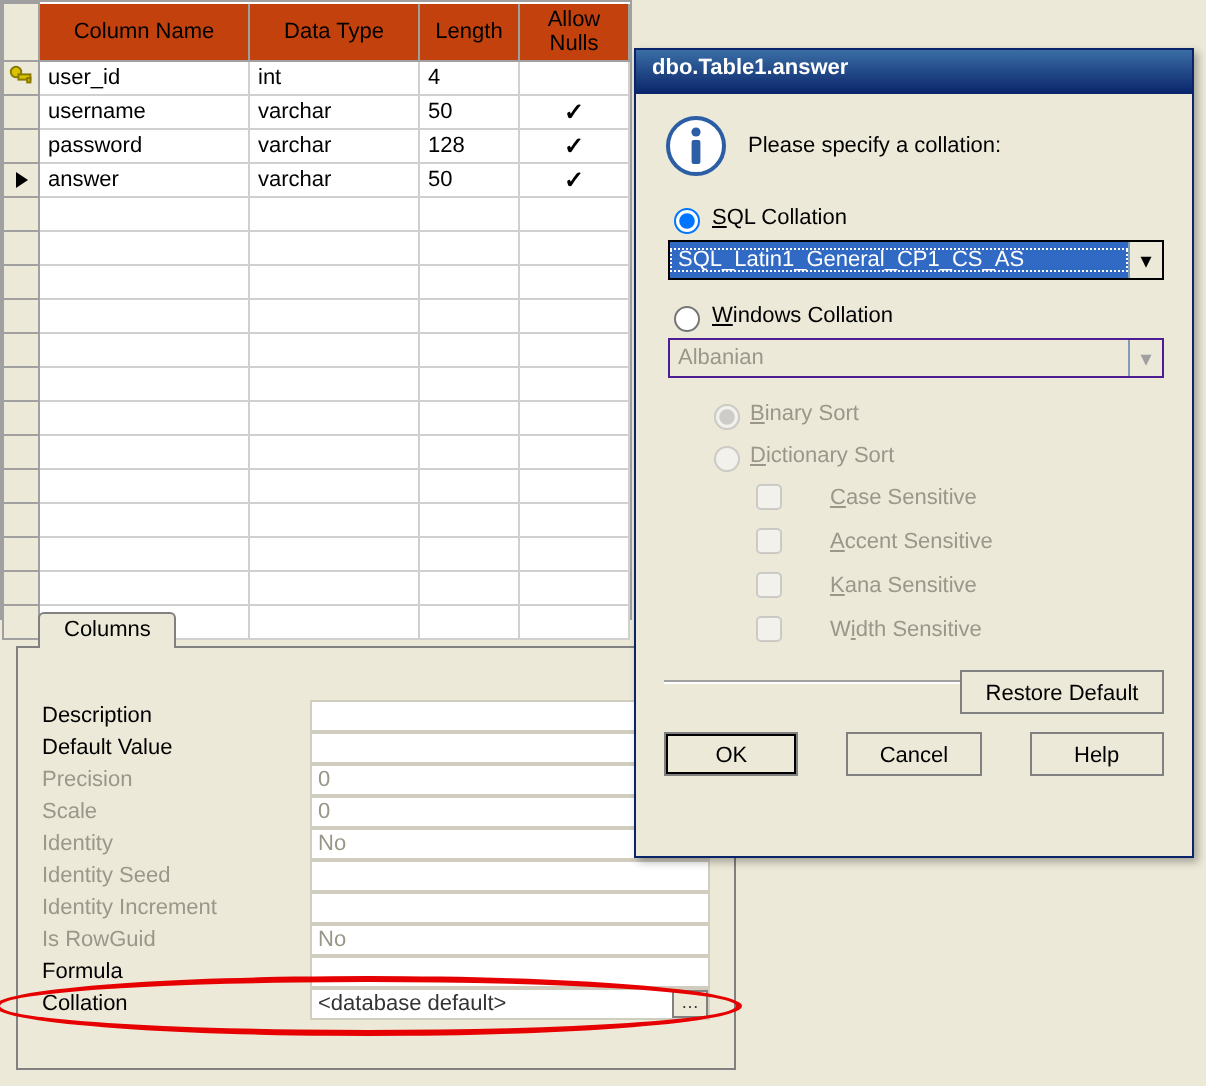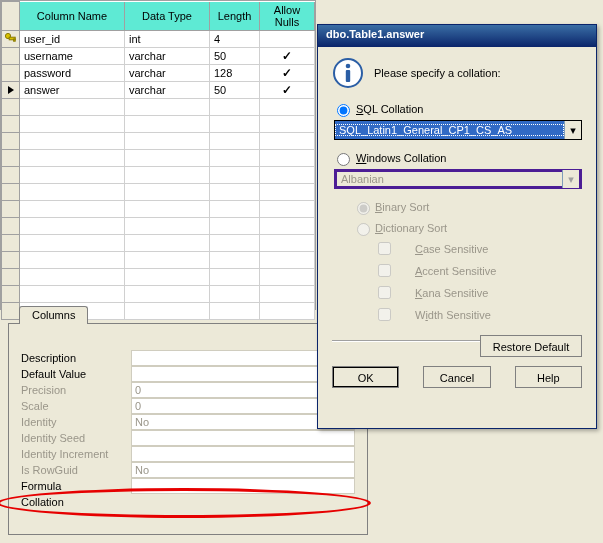--- a/index.html
+++ b/index.html
@@ -16,21 +16,21 @@
 
   
   .grid-wrap {
     position: absolute;
     left: 0; top: 0; width: 316px; height: 310px;
     border: 1px solid #a0a0a0;
     background: #fff;
   }
   .grid { width: 100%; border-collapse: collapse; table-layout: fixed; }
   .grid th {
-    background: #5eead4;
+    background: #c2410c;
     border: 1px solid #a0a0a0;
     border-top: none;
     font-weight: normal;
     text-align: center;
     padding: 2px 4px;
     height: 18px;
   }
   .grid td {
     border: 1px solid #d0d0d0;
     padding: 1px 4px;
@@ -73,21 +73,21 @@
     background: #ece9d8;
     padding: 2px 12px 3px;
     border-radius: 3px 3px 0 0;
     position: relative; top: 1px;
   }
   .prop-list {
     position: absolute;
     left: 12px; top: 26px; right: 12px; bottom: 12px;
   }
   .prop-row { display: flex; align-items: center; height: 16px; }
-  .plabel { width: 110px; color: #000; }
+  .plabel { width: 134px; color: #000; }
   .plabel.dim { color: #9a968a; }
   .pvalue {
     flex: 1;
     border: 1px solid #d0cdbf;
     background: #fff;
     padding: 0 3px;
     height: 16px;
     line-height: 14px;
     color: #333;
   }
@@ -130,21 +130,21 @@
     font-weight: bold;
     padding: 3px 8px;
   }
   .dlg-body { padding: 10px 14px; }
   .info-row { display: flex; align-items: center; margin-bottom: 12px; }
   .info-icon { width: 32px; height: 32px; margin-right: 10px; }
   .radio-row { display: flex; align-items: center; margin: 5px 0 3px; }
   .radio-row input { margin-right: 6px; }
   .combo {
     width: 248px; height: 20px;
-    border: 3px solid #4c1d95;
+    border: 1px solid #4c1d95;
     background: #fff;
     margin: 2px 0 10px 2px;
     position: relative;
     display: flex; align-items: center;
   }
   .combo.sel { background: #316ac5; color: #fff; border: 1px solid #000; }
   .combo .combo-text { flex: 1; padding: 0 4px; }
   .combo.sel .combo-text { outline: 1px dotted #fff; outline-offset: -1px; }
   .combo .combo-btn {
     width: 17px; height: 18px;
@@ -377,20 +377,24 @@
         <div class="prop-row">
           <div class="plabel dim">Is RowGuid</div>
           <div class="pvalue dim">No</div>
         </div>
         <div class="prop-row">
           <div class="plabel">Formula</div>
           <div class="pvalue"></div>
         </div>
         <div class="prop-row">
           <div class="plabel">Collation</div>
+          <div class="pvalue btn-cell">
+            <span class="txt">&lt;database default&gt;</span>
+            <span class="ellipsis-btn">…</span>
+          </div>
         </div>
       </div>
   </div>
 
   <div class="redmark"></div>
 
   <div class="dialog">
     <div class="titlebar">dbo.Table1.answer</div>
     <div class="dlg-body">
       <div class="info-row">

